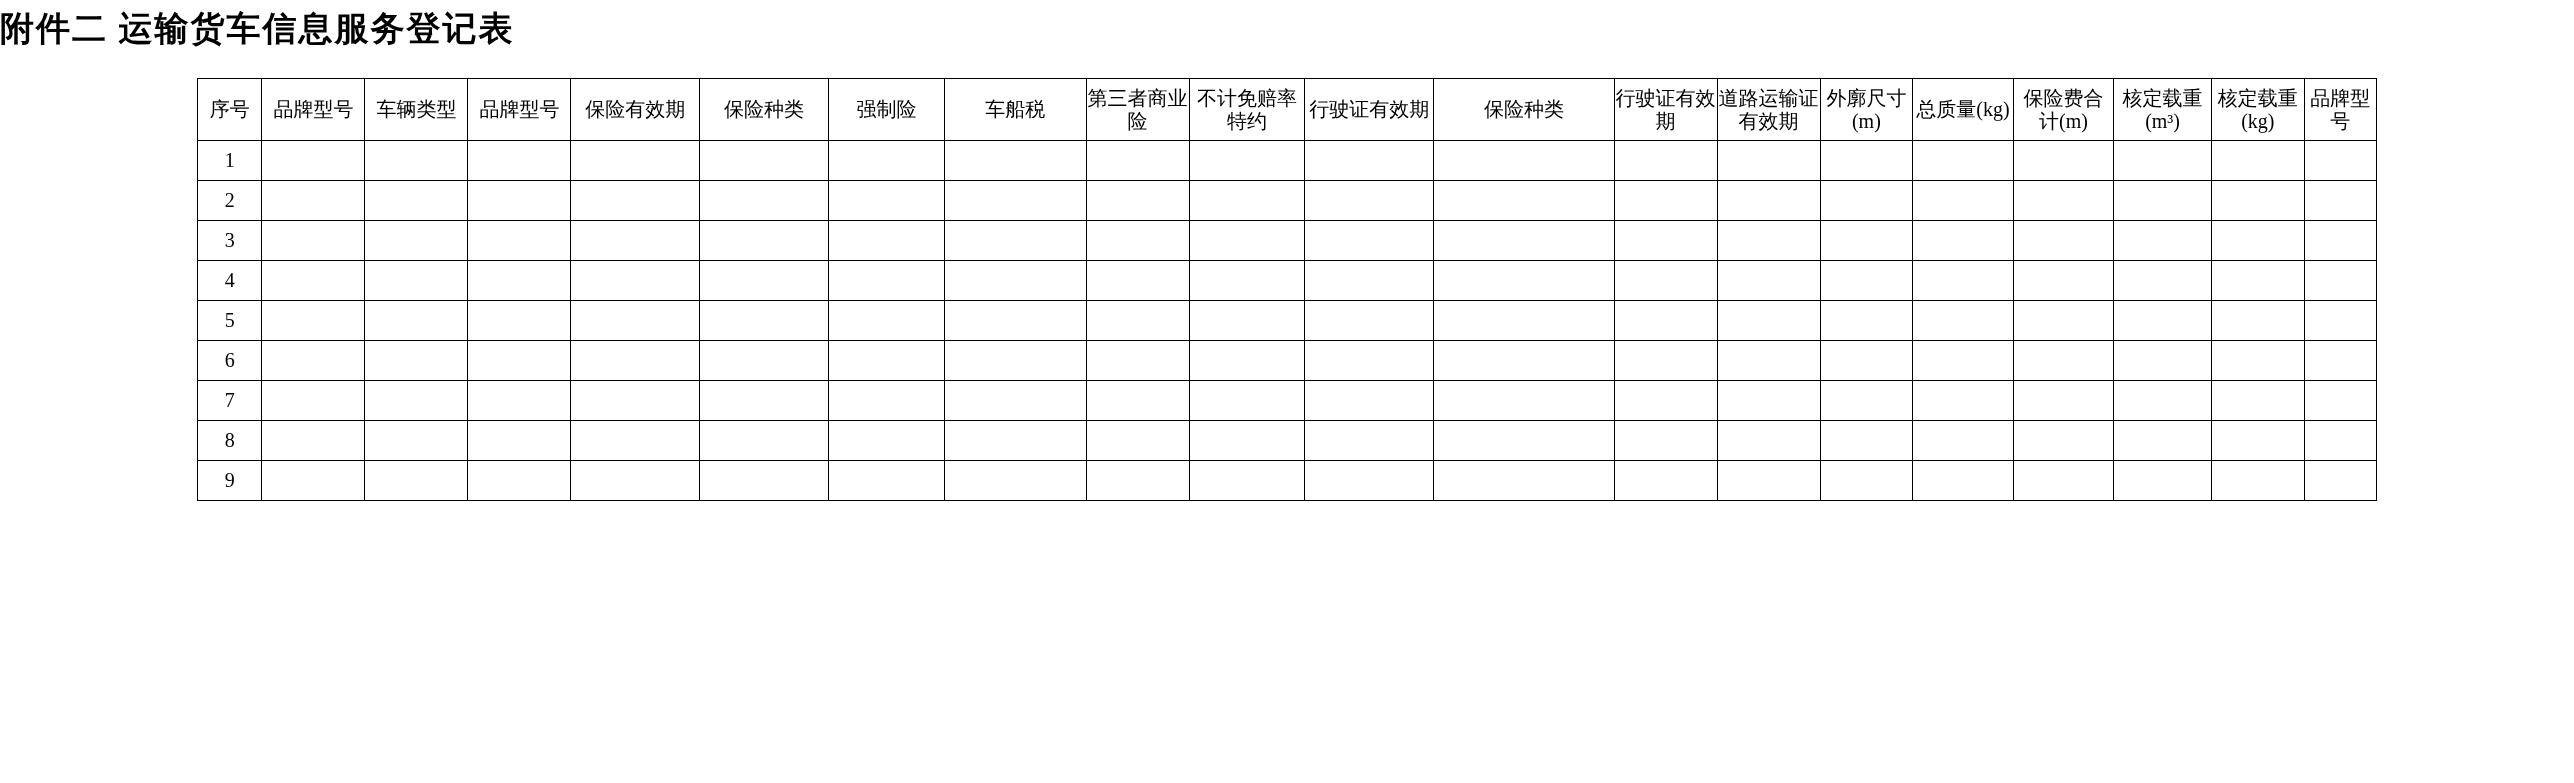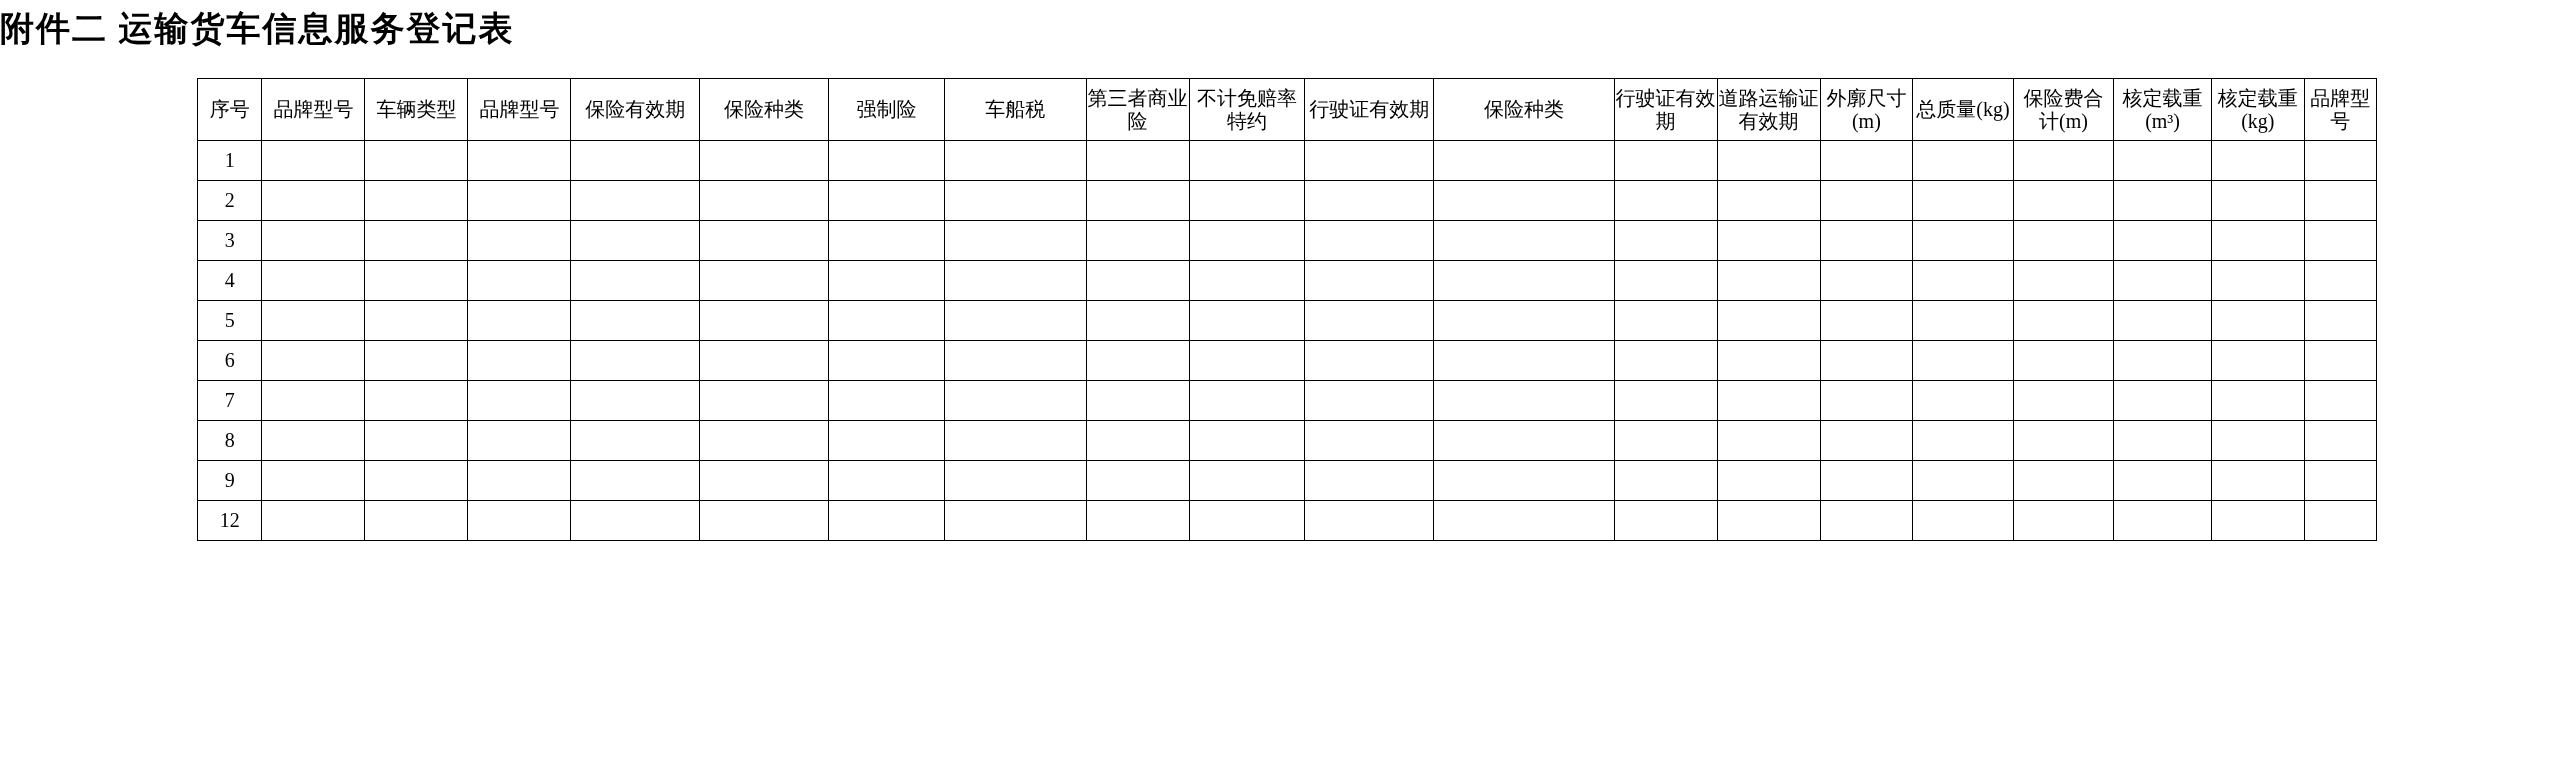--- a/index.html
+++ b/index.html
@@ -352,39 +352,17 @@
             <td></td>
             <td></td>
             <td></td>
             <td></td>
             <td></td>
             <td></td>
             <td></td>
             <td></td>
             <td></td>
           </tr>
-          <tr>
-            <td class="idx-cell">12</td>
-            <td></td>
-            <td></td>
-            <td></td>
-            <td></td>
-            <td></td>
-            <td></td>
-            <td></td>
-            <td></td>
-            <td></td>
-            <td></td>
-            <td></td>
-            <td></td>
-            <td></td>
-            <td></td>
-            <td></td>
-            <td></td>
-            <td></td>
-            <td></td>
-            <td></td>
-          </tr>
         </tbody>
     </table>
   </div>
 
 </div>
 
 </body></html>

